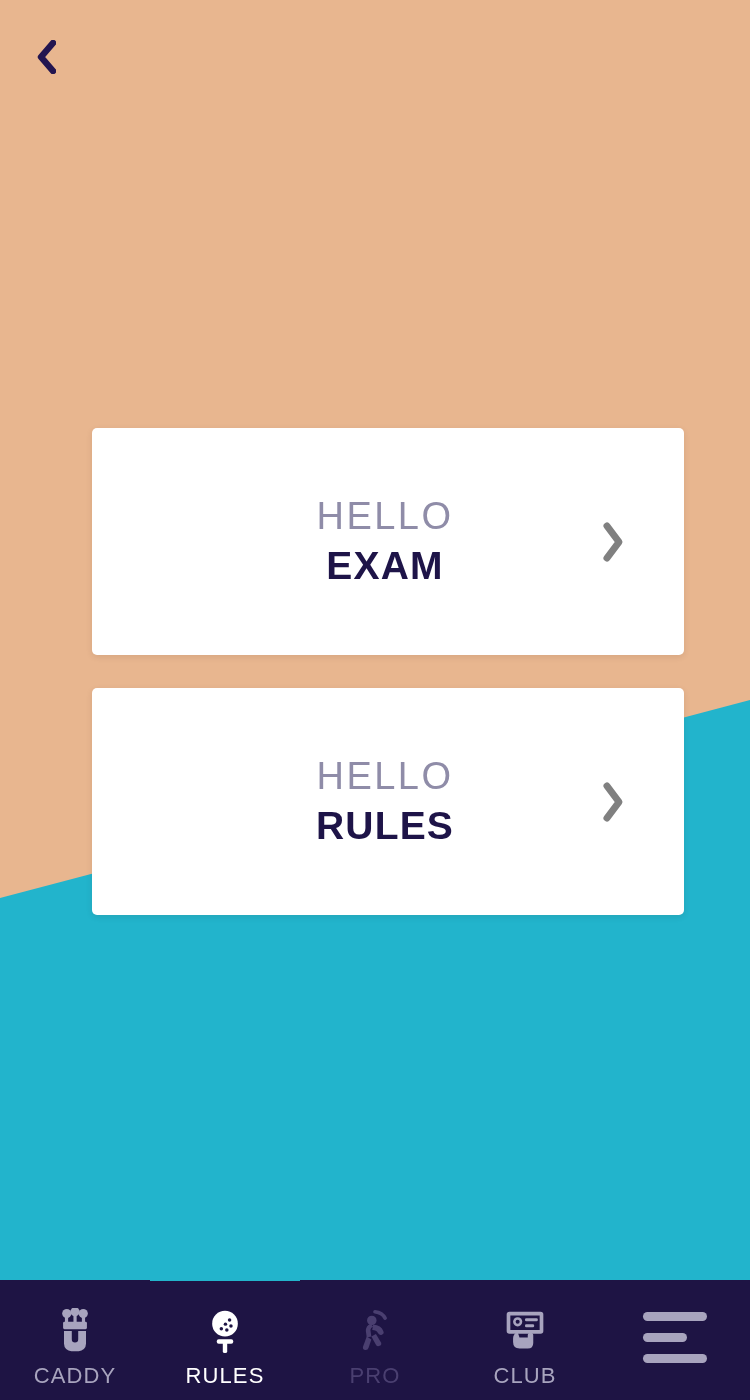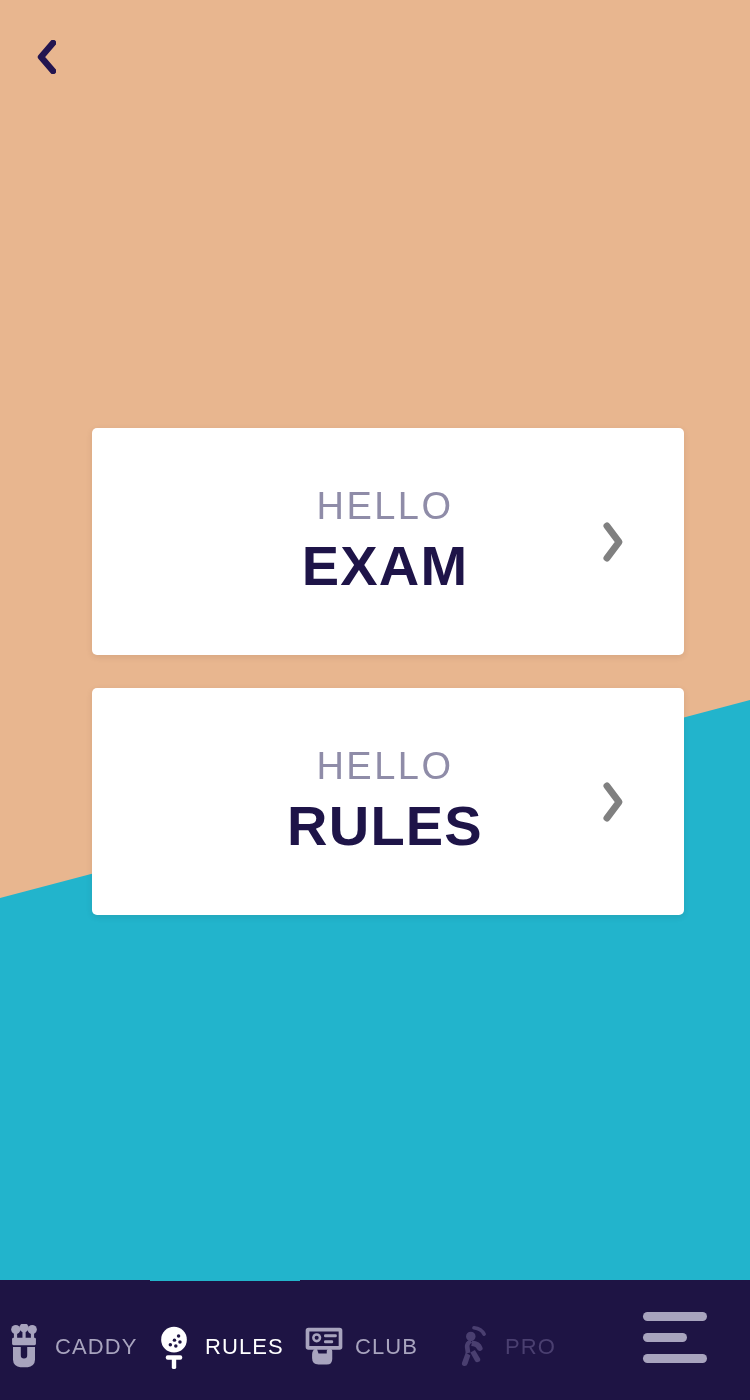--- a/index.html
+++ b/index.html
@@ -78,21 +78,21 @@
     transform:translateX(-3px);
   }
   .card-kicker {
     font-size:38px;
     font-weight:300;
     color:#8F8CA8;
     letter-spacing:2.5px;
     line-height:1.18;
   }
   .card-title {
-    font-size:56px;
+    font-size:39px;
     font-weight:700;
     color:#1E1448;
     letter-spacing:1.2px;
     line-height:1.18;
     margin-top:4px;
   }
 
   .card-chevron {
     position:absolute;
     right:58px;
@@ -108,23 +108,23 @@
     left:0; bottom:0;
     width:750px; height:120px;
     background:#1E1444;
     display:flex;
     align-items:stretch;
     z-index:10;
   }
   .tab {
     flex:1 1 0;
     display:flex;
-    flex-direction:row;
-    align-items:center;
-    justify-content:flex-start;
+    flex-direction:column;
+    align-items:center;
+    justify-content:center;
     gap:7px;
     cursor:pointer;
     position:relative;
     padding-top:14px;
   }
   .tab-icon {
     width:48px; height:50px;
     display:flex;
     align-items:center;
     justify-content:center;
@@ -245,53 +245,53 @@
             <circle cx="30.5" cy="19.5" r="1.9"></circle>
             <circle cx="24.5" cy="17.5" r="1.9"></circle>
             <circle cx="26" cy="24" r="1.9"></circle>
             <circle cx="20" cy="22.5" r="1.9"></circle>
           </g>
         </svg>
       </span>
       <span class="tab-label">RULES</span>
     </div>
 
+    <div class="tab dimmed">
+      <span class="tab-icon">
+        <svg viewBox="0 0 48 50" width="44" height="46">
+          <g fill="#4A3F70">
+            <circle cx="20.5" cy="13.5" r="5.2"></circle>
+            <path d="M24 4 q8 1 11 7" fill="none" stroke="#4A3F70" stroke-width="4" stroke-linecap="round"></path>
+            <path d="M22 18 q9 1 11 7 q1.5 3 -1.5 4 q-3 1 -4.5 -2 q-1.5 -3 -6 -3 z"></path>
+            <path d="M19 17 q-5 2 -5 8 l1 7 l5 -1 l-1 -7 q0 -3 3 -4 z"></path>
+            <path d="M15 31 l-4 11 q-1 3 2 3.6 q3 0.6 4 -2.4 l3 -9 z"></path>
+            <path d="M20 31 l5 9 q1.5 2.6 4.2 1.2 q2.6 -1.4 1.2 -4 l-5.4 -9 z"></path>
+          </g>
+        </svg>
+      </span>
+      <span class="tab-label">PRO</span>
+    </div>
+
     <div class="tab">
       <span class="tab-icon">
         <svg viewBox="0 0 48 50" width="44" height="46">
           <g fill="#A8A4BE">
             <path d="M7 4 h34 a3 3 0 0 1 3 3 v18 a3 3 0 0 1 -3 3 h-34 a3 3 0 0 1 -3 -3 v-18 a3 3 0 0 1 3 -3 z
                      M8 8 v16 h32 v-16 z"></path>
             <circle cx="16" cy="15" r="5"></circle>
             <rect x="24" y="11" width="14" height="3.4" rx="1.4"></rect>
             <rect x="24" y="17.5" width="10" height="3.4" rx="1.4"></rect>
             <path d="M16 26 q-5 2 -5 7 v4 q0 7 7 7 h9 q6 0 6 -6 v-8 q0 -3 -3 -3 q-3 0 -3 3 v2 h-9 z"></path>
           </g>
           <circle cx="16" cy="15" r="2.2" fill="#1E1444"></circle>
         </svg>
       </span>
       <span class="tab-label">CLUB</span>
     </div>
 
-    <div class="tab dimmed">
-      <span class="tab-icon">
-        <svg viewBox="0 0 48 50" width="44" height="46">
-          <g fill="#4A3F70">
-            <circle cx="20.5" cy="13.5" r="5.2"></circle>
-            <path d="M24 4 q8 1 11 7" fill="none" stroke="#4A3F70" stroke-width="4" stroke-linecap="round"></path>
-            <path d="M22 18 q9 1 11 7 q1.5 3 -1.5 4 q-3 1 -4.5 -2 q-1.5 -3 -6 -3 z"></path>
-            <path d="M19 17 q-5 2 -5 8 l1 7 l5 -1 l-1 -7 q0 -3 3 -4 z"></path>
-            <path d="M15 31 l-4 11 q-1 3 2 3.6 q3 0.6 4 -2.4 l3 -9 z"></path>
-            <path d="M20 31 l5 9 q1.5 2.6 4.2 1.2 q2.6 -1.4 1.2 -4 l-5.4 -9 z"></path>
-          </g>
-        </svg>
-      </span>
-      <span class="tab-label">PRO</span>
-    </div>
-
     <div class="tab-menu">
       <span class="hamburger">
         <span></span>
         <span></span>
         <span></span>
       </span>
     </div>
 
   </div>
 

